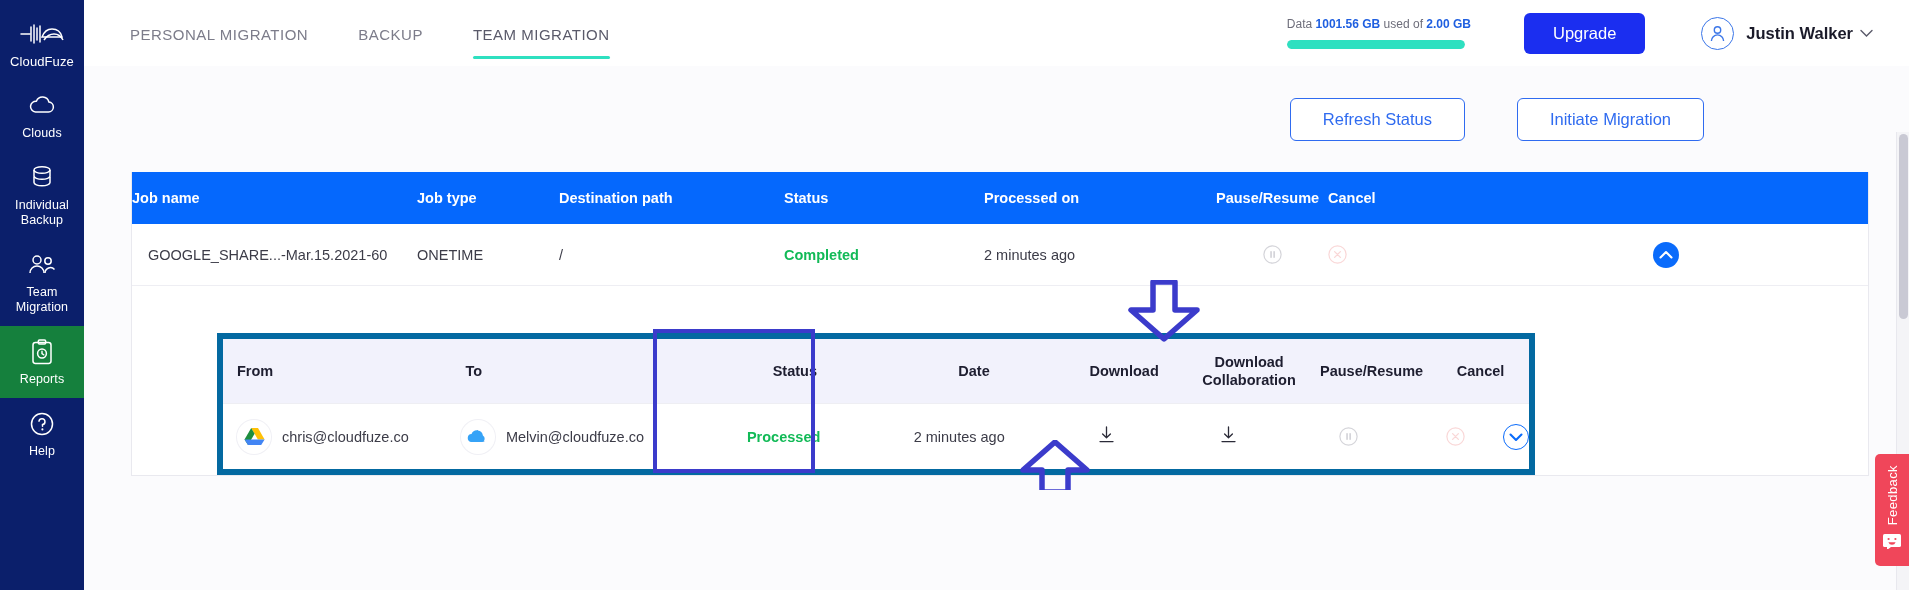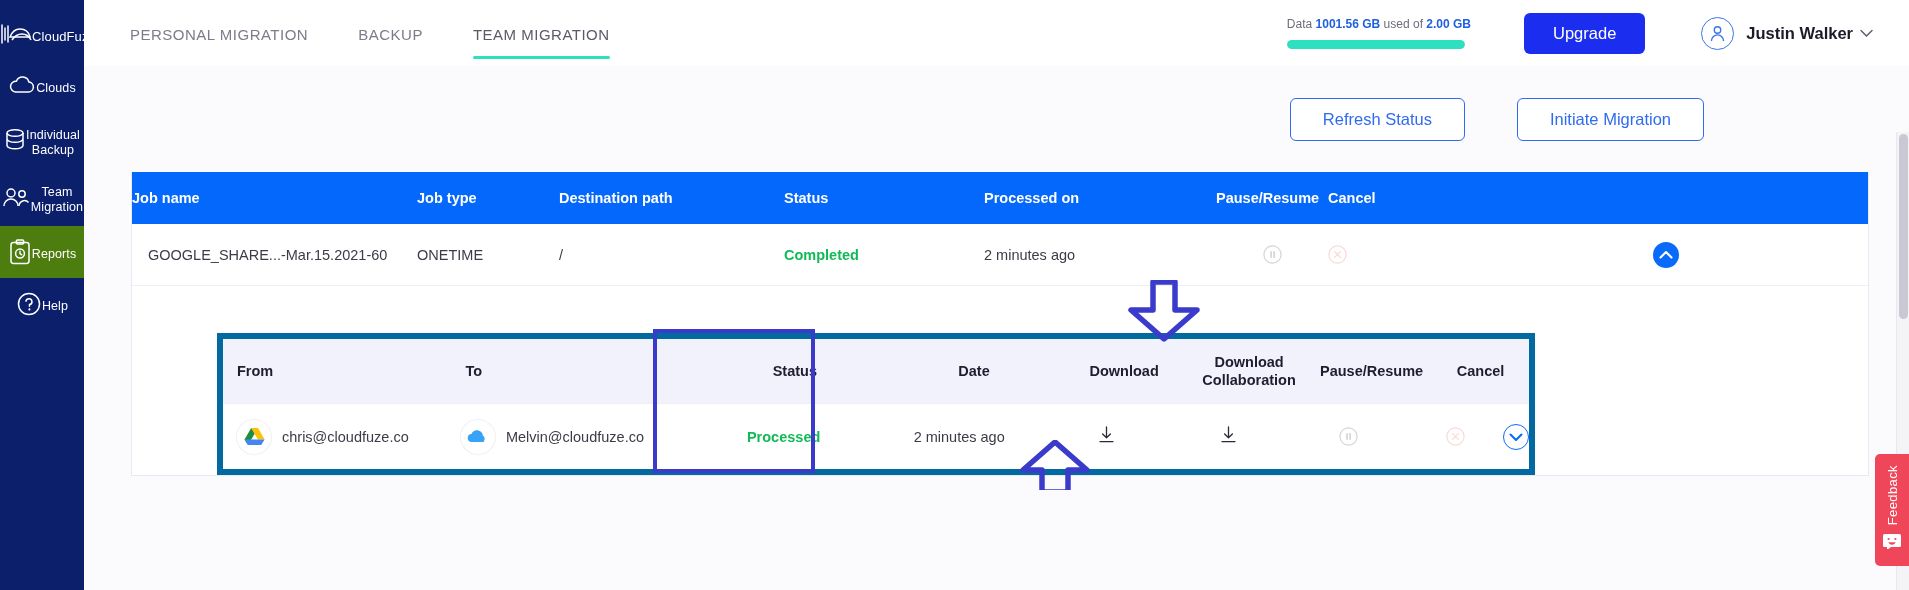--- a/index.html
+++ b/index.html
@@ -16,25 +16,25 @@
     width: 84px; height: 590px;
     background: #0b1f6b;
     flex: 0 0 84px;
     display: flex; flex-direction: column; align-items: center;
     color: #fff;
     padding-top: 8px;
     position: relative; z-index: 5;
   }
   .sb-item {
     width: 84px;
-    display: flex; flex-direction: row; align-items: center; justify-content: center;
+    display: flex; flex-direction: column; align-items: center; justify-content: center;
     padding: 11px 2px 11px;
     cursor: pointer;
   }
-  .sb-item.active { background: #4d7c0f; }
+  .sb-item.active { background: #15803d; }
   .sb-icon { height: 30px; display:flex; align-items:center; justify-content:center; }
   .sb-icon svg { display:block; }
   .sb-label {
     margin-top: 5px;
     font-size: 12.5px;
     line-height: 15px;
     text-align: center;
     letter-spacing: .1px;
     font-weight: 400;
     white-space: pre-line;

